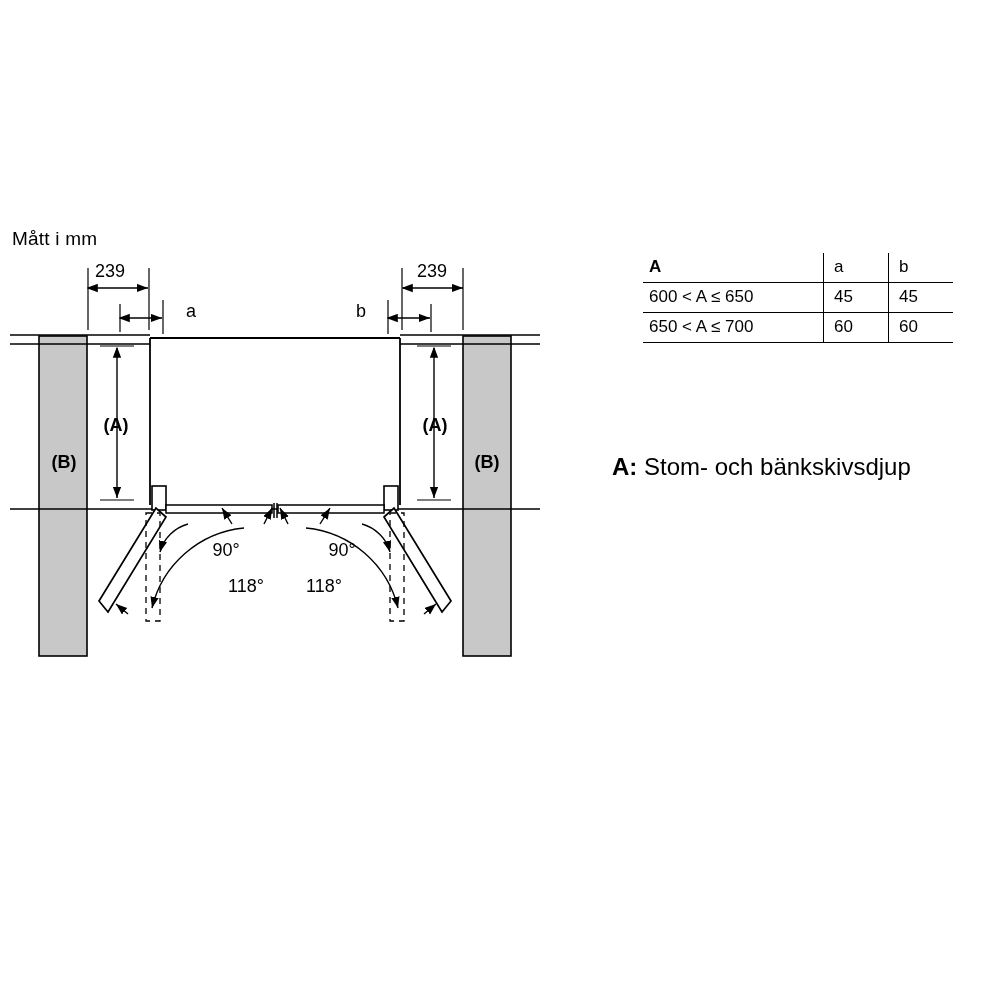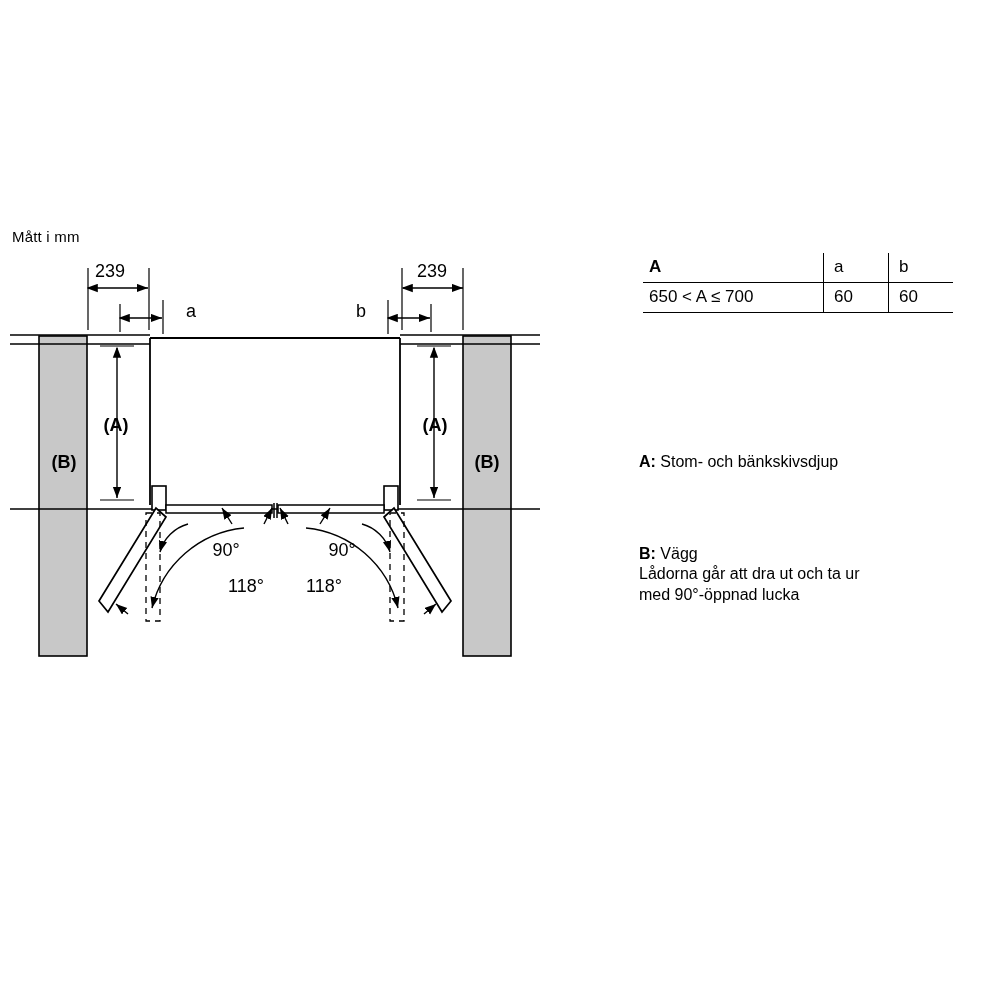--- a/index.html
+++ b/index.html
@@ -18,21 +18,21 @@
   #page {
     position: absolute;
     left: 0; top: 0;
     width: 1000px;
     height: 1000px;
   }
   .units-label {
     position: absolute;
     left: 12px;
     top: 228px;
-    font-size: 15px;
+    font-size: 19px;
     letter-spacing: 0.2px;
   }
   svg.diagram {
     position: absolute;
     left: 0;
     top: 0;
     width: 1000px;
     height: 1000px;
   }
   
@@ -59,22 +59,22 @@
     width: 48px;
     text-align: left;
     border-left: 1.5px solid #000;
     padding-left: 10px;
   }
   .spec-table th.hdr-a {
     font-weight: bold;
   }
   .legend {
     position: absolute;
-    left: 639px;
-    font-size: 16px;
+    left: 612px;
+    font-size: 24px;
     line-height: 1.28;
   }
   .legend b { font-weight: bold; }
   #legend-a { top: 452px; }
   #legend-b { top: 544px; width: 340px; }
 </style>
 </head>
 <body>
 
 <div id="page">
@@ -219,32 +219,30 @@
   <table class="spec-table">
     <thead>
       <tr>
         <th class="hdr-a">A</th>
         <th class="col-a">a</th>
         <th class="col-b">b</th>
       </tr>
     </thead>
     <tbody>
       <tr>
+        <td>600 &lt; A ≤ 650</td>
+        <td class="col-a">45</td>
+        <td class="col-b">45</td>
+      </tr>
+      <tr>
         <td>650 &lt; A ≤ 700</td>
         <td class="col-a">60</td>
         <td class="col-b">60</td>
       </tr>
     </tbody>
   </table>
 
   <div class="legend" id="legend-a">
     <b>A:</b><span> Stom- och bänkskivsdjup</span>
   </div>
 
-  <div class="legend" id="legend-b">
-    <div>
-      <b>B:</b><span> Vägg</span>
-    </div>
-    <div>Lådorna går att dra ut och ta ur</div>
-    <div>med 90°-öppnad lucka</div>
-  </div>
 
 </div>
 
 </body></html>

